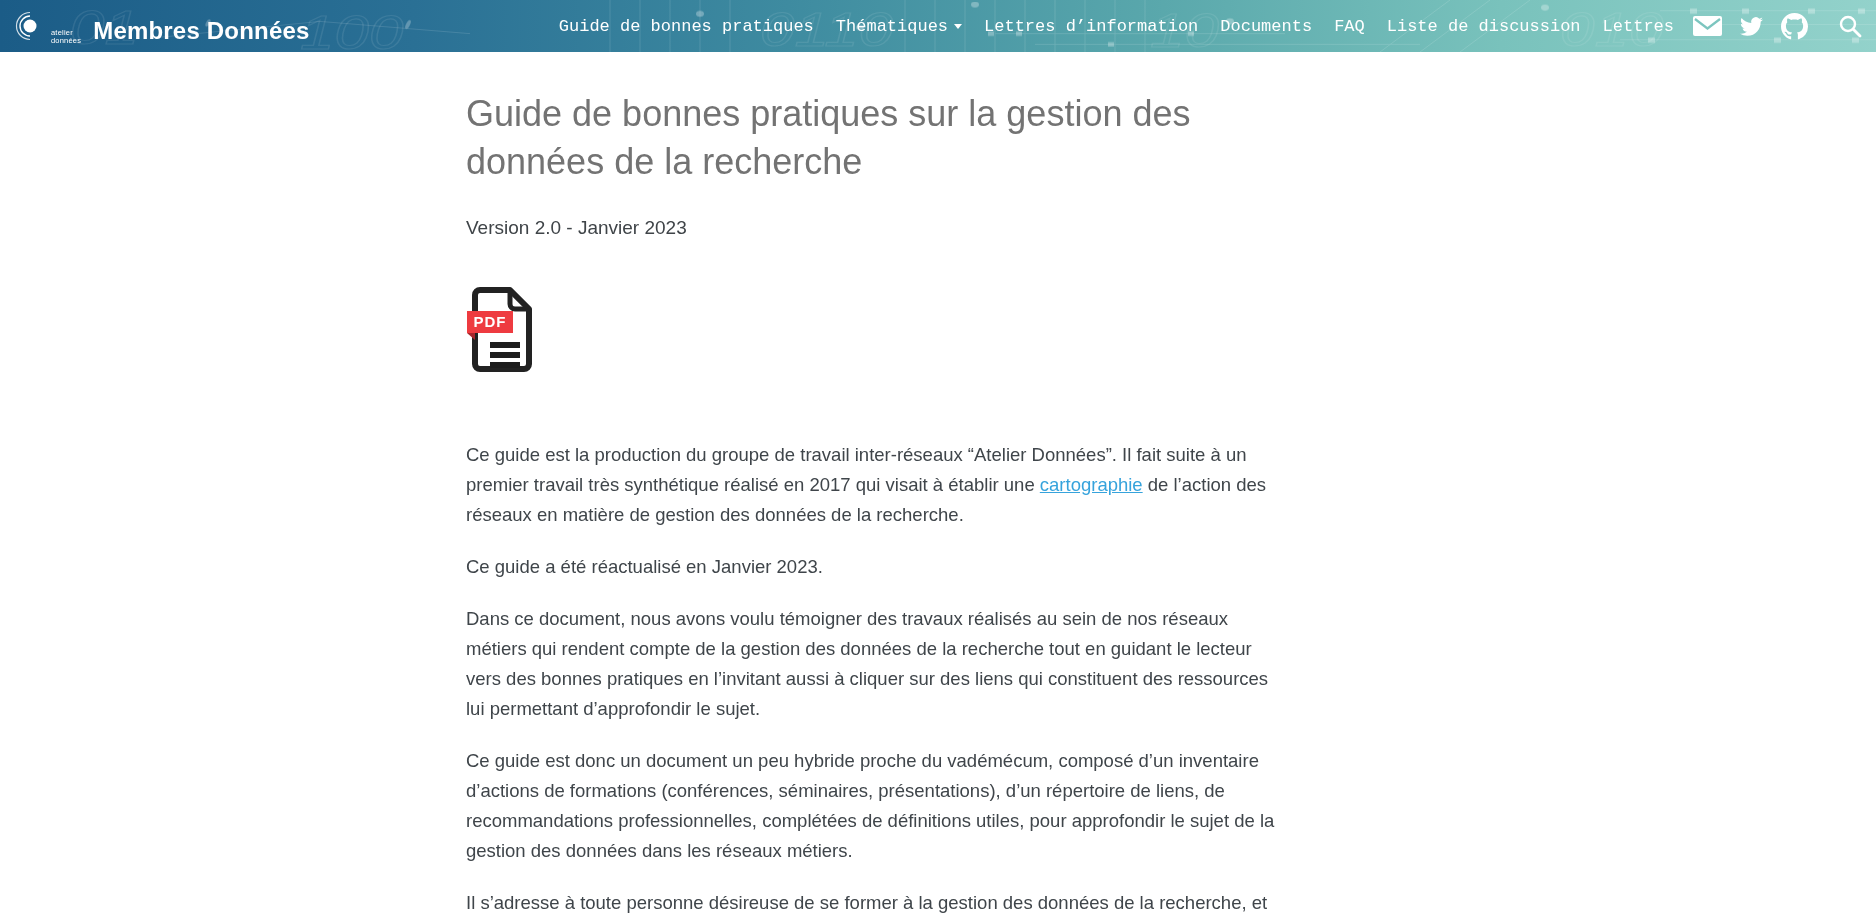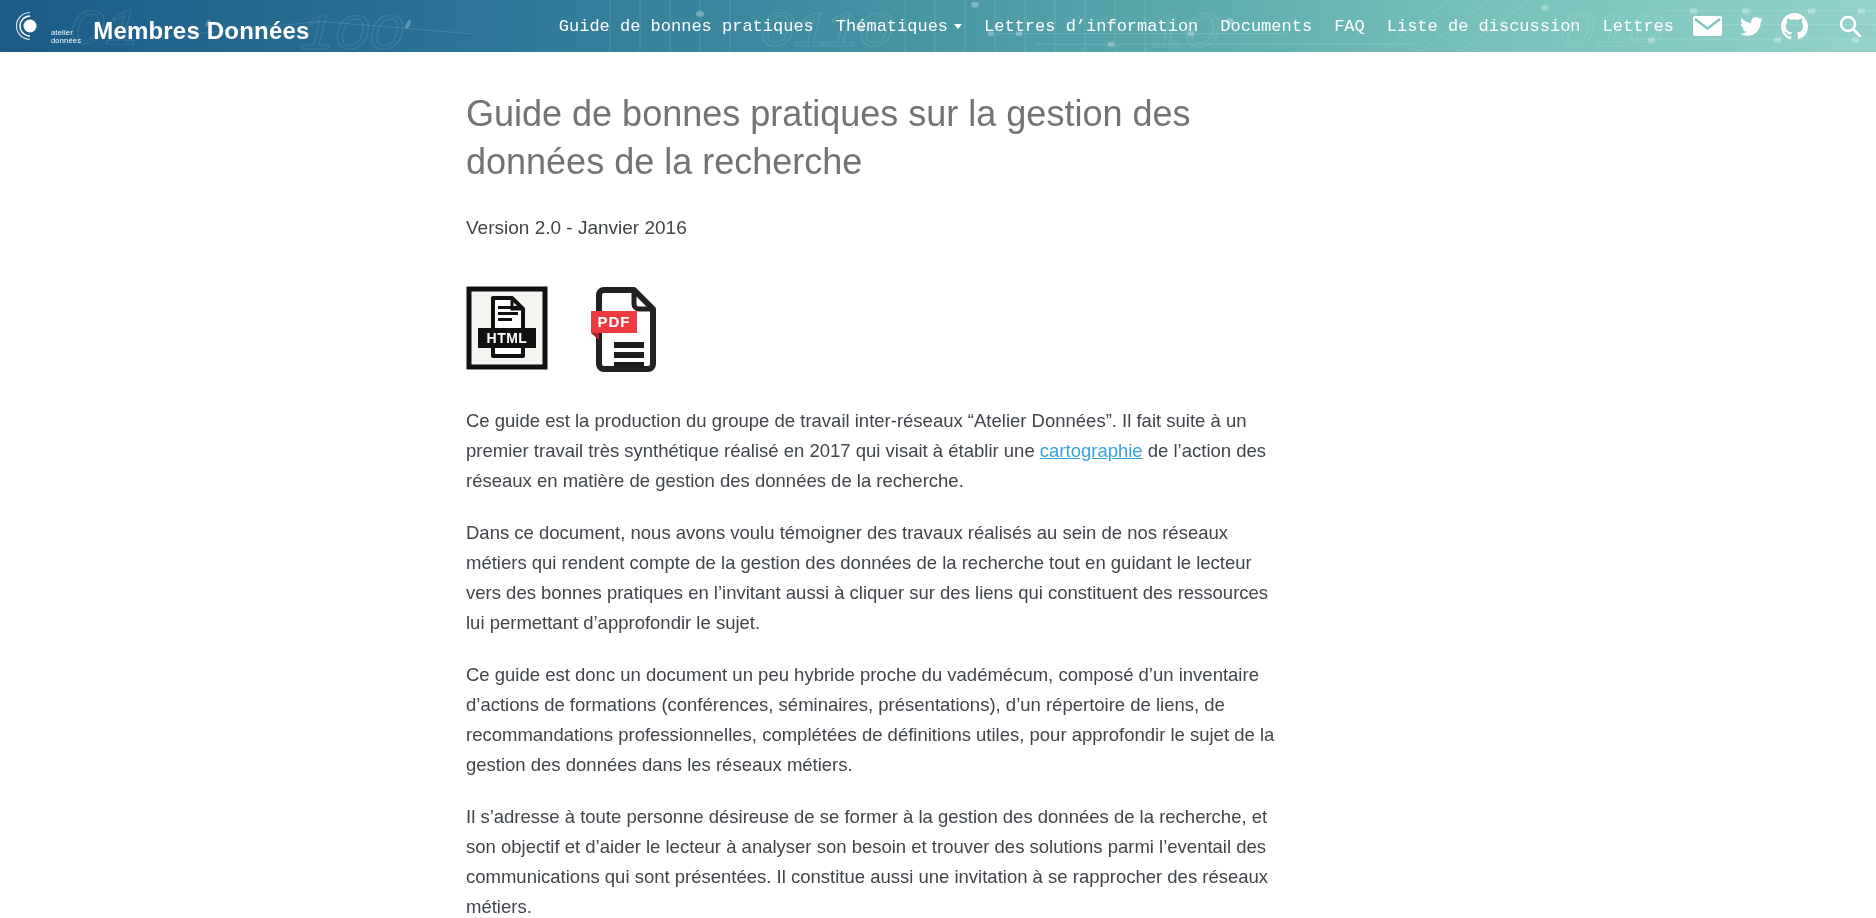--- a/index.html
+++ b/index.html
@@ -101,21 +101,21 @@
   .file-link { display: inline-block; cursor: pointer; }
   .html-label { font: bold 14px "Liberation Sans", sans-serif; fill: #ffffff; letter-spacing: 0.5px; }
   .pdf-label  { font: bold 15px "Liberation Sans", sans-serif; fill: #ffffff; letter-spacing: 1px; }
 
   .body-p {
     margin: 22px 0 0 0;
     font-size: 18.5px;
     line-height: 30px;
     color: #3f454a;
   }
-  .body-p.first { margin-top: 28px; }
+  .body-p.first { margin-top: 62px; }
   .inline-link {
     color: #36a3dc;
     text-decoration: underline;
     cursor: pointer;
   }
 </style>
 </head>
 <body>
 
 <header class="site-header">
@@ -218,50 +218,39 @@
         <circle cx="10" cy="10" r="7" fill="none" stroke="#ffffff" stroke-width="2.4"></circle>
         <path d="M15.5 15.5 L22 22" stroke="#ffffff" stroke-width="2.8" stroke-linecap="round"></path>
       </svg>
     </a>
   </nav>
 </header>
 
 <main class="main-content">
   <h1 class="page-title">Guide de bonnes pratiques sur la gestion des données de la recherche</h1>
 
-  <p class="version">Version 2.0 - Janvier 2016</p>
+  <p class="version">Version 2.0 - Janvier 2023</p>
 
   <div class="files">
-    <a class="file-link" aria-label="Version HTML">
-      <svg width="82" height="84" viewBox="0 0 82 84" aria-hidden="true">
-        <rect x="3" y="3" width="76" height="78" fill="#f4f4f1" stroke="#101010" stroke-width="5"></rect>
-        <path d="M27 12 h19 l11 11 v47 H27 z" fill="#ffffff" stroke="#101010" stroke-width="4" stroke-linejoin="round"></path>
-        <path d="M46 12 v11 h11" fill="none" stroke="#101010" stroke-width="3"></path>
-        <rect x="32" y="20" width="20" height="3" fill="#101010"></rect>
-        <rect x="32" y="26" width="20" height="3" fill="#101010"></rect>
-        <rect x="32" y="32" width="14" height="3" fill="#101010"></rect>
-        <rect x="12" y="42" width="58" height="20" fill="#101010"></rect>
-        <text class="html-label" x="41" y="57" text-anchor="middle">HTML</text>
-      </svg>
-    </a>
     <a class="file-link" aria-label="Version PDF">
       <svg width="70" height="88" viewBox="0 0 70 88" aria-hidden="true">
         <path d="M14 4 h30 l19 19 v55 a5 5 0 0 1 -5 5 H14 a5 5 0 0 1 -5 -5 V9 a5 5 0 0 1 5 -5 z" fill="#ffffff" stroke="#222222" stroke-width="6" stroke-linejoin="round"></path>
         <path d="M44 4 v14 a5 5 0 0 0 5 5 h14" fill="none" stroke="#222222" stroke-width="5"></path>
         <rect x="1" y="25" width="46" height="22" fill="#ee3b40"></rect>
         <path d="M1 47 L9 54 L9 47 Z" fill="#a8262c"></path>
         <text class="pdf-label" x="24" y="41" text-anchor="middle">PDF</text>
         <rect x="24" y="56" width="30" height="6" fill="#1d1d1d"></rect>
         <rect x="24" y="66" width="30" height="6" fill="#1d1d1d"></rect>
         <rect x="24" y="76" width="30" height="6" fill="#1d1d1d"></rect>
       </svg>
     </a>
   </div>
 
   <p class="body-p first"><span>Ce guide est la production du groupe de travail inter-réseaux “Atelier Données”. Il fait suite à un premier travail très synthétique réalisé en 2017 qui visait à établir une </span><a class="inline-link">cartographie</a><span> de l’action des réseaux en matière de gestion des données de la recherche.</span></p>
 
+  <p class="body-p">Ce guide a été réactualisé en Janvier 2023.</p>
 
   <p class="body-p">Dans ce document, nous avons voulu témoigner des travaux réalisés au sein de nos réseaux métiers qui rendent compte de la gestion des données de la recherche tout en guidant le lecteur vers des bonnes pratiques en l’invitant aussi à cliquer sur des liens qui constituent des ressources lui permettant d’approfondir le sujet.</p>
 
   <p class="body-p">Ce guide est donc un document un peu hybride proche du vadémécum, composé d’un inventaire d’actions de formations (conférences, séminaires, présentations), d’un répertoire de liens, de recommandations professionnelles, complétées de définitions utiles, pour approfondir le sujet de la gestion des données dans les réseaux métiers.</p>
 
   <p class="body-p">Il s’adresse à toute personne désireuse de se former à la gestion des données de la recherche, et son objectif et d’aider le lecteur à analyser son besoin et trouver des solutions parmi l’eventail des communications qui sont présentées. Il constitue aussi une invitation à se rapprocher des réseaux métiers.</p>
 </main>
 
 </body></html>

